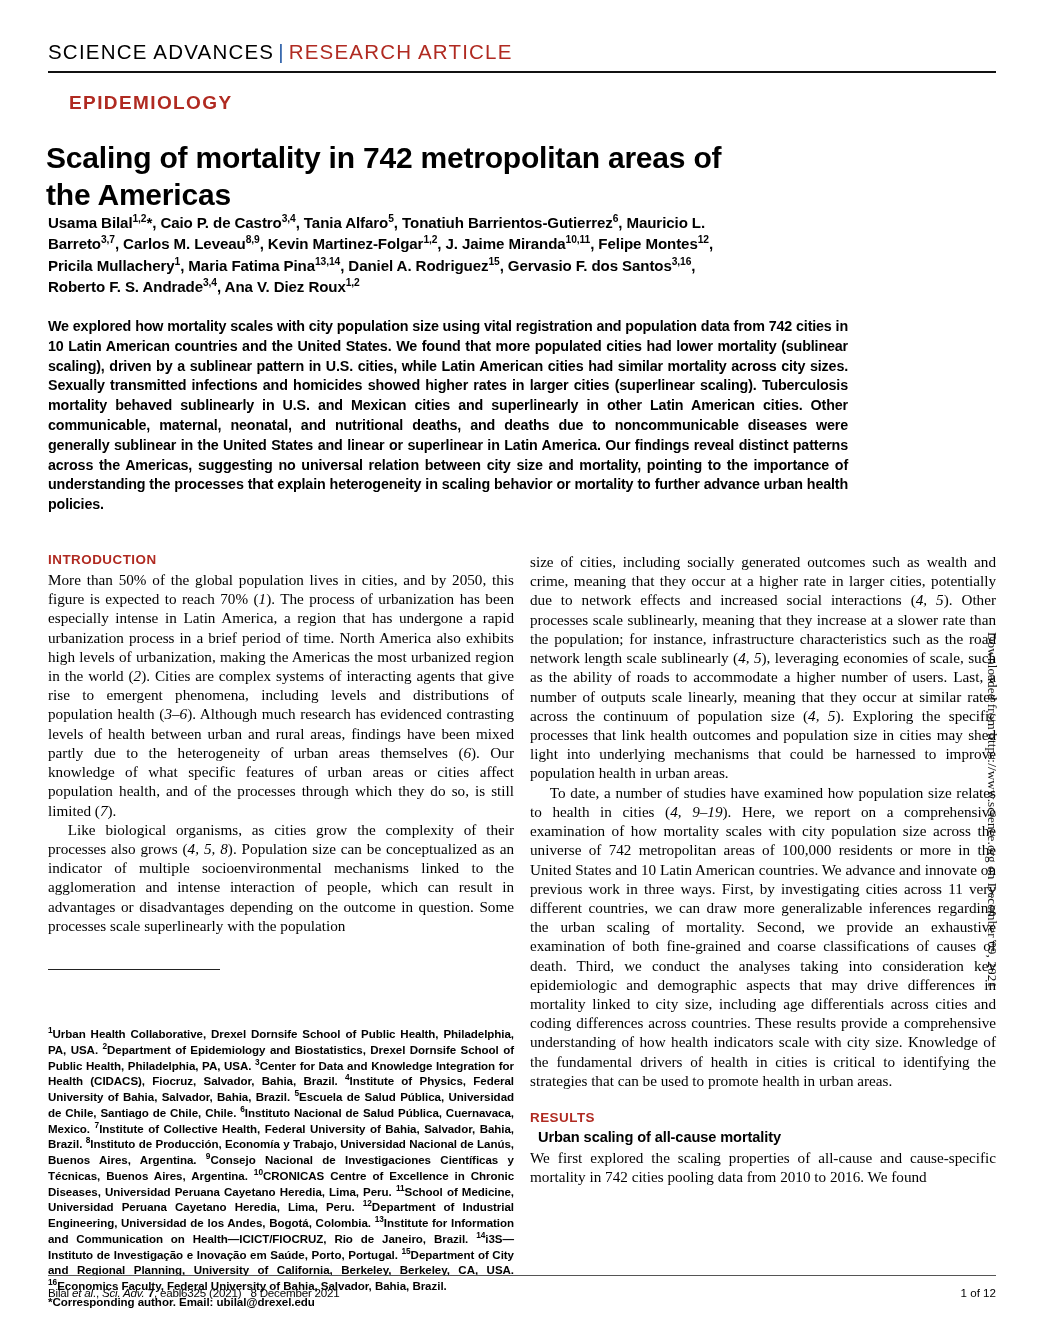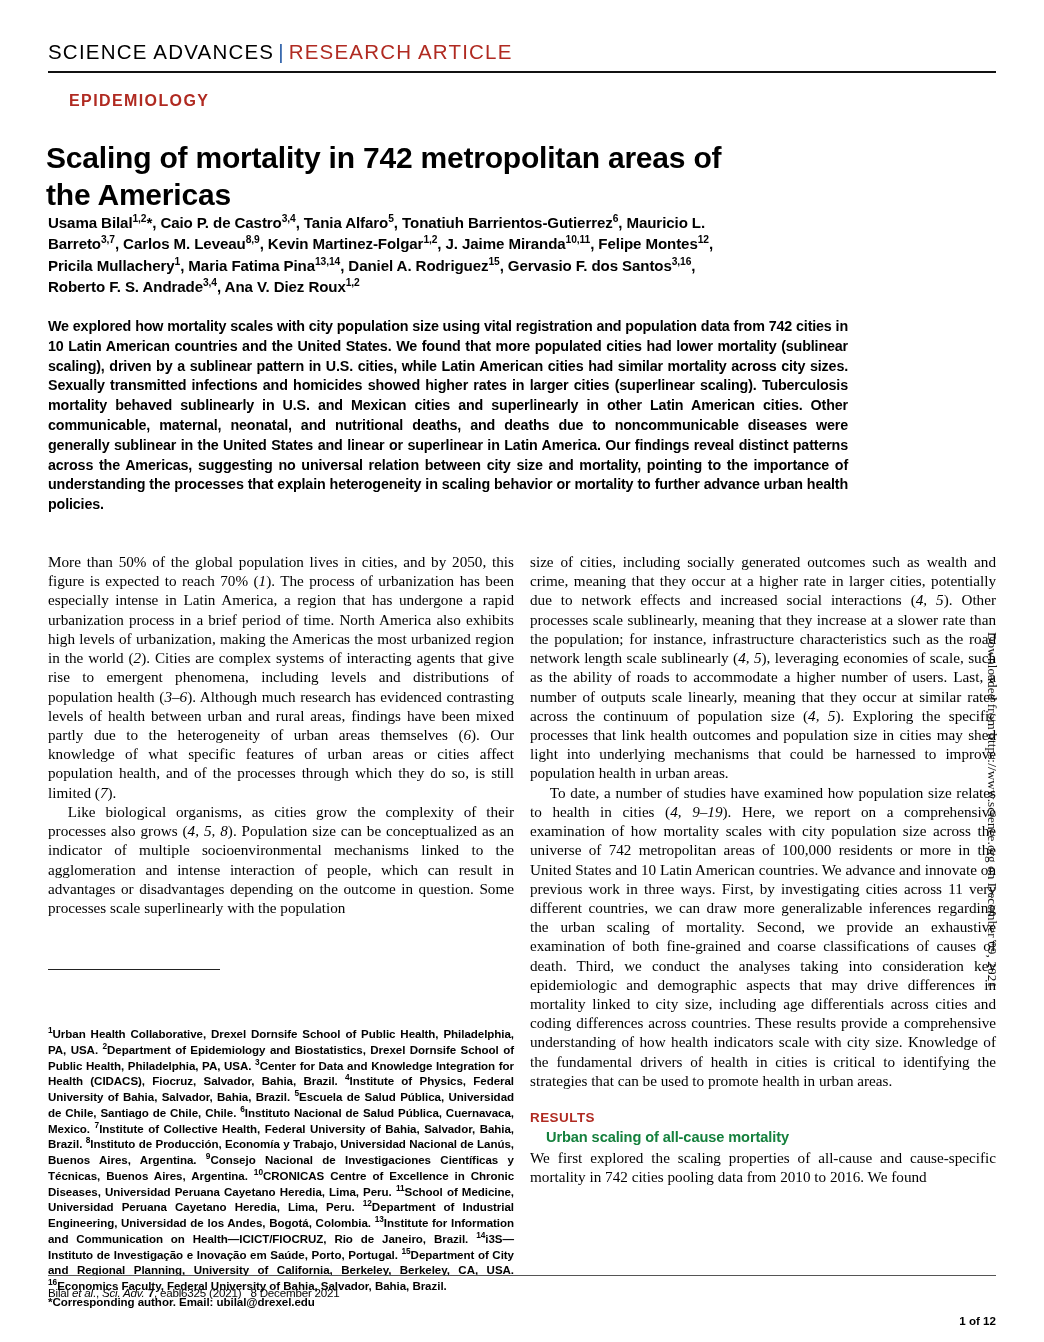--- a/index.html
+++ b/index.html
@@ -41,21 +41,21 @@
     left: 48px; top: 71px;
     width: 948px;
     height: 2px;
     background: #111111;
   }
 
   
   .kicker {
     position: absolute;
     left: 48px; top: 92px;
-    font-size: 16px;
+    font-size: 19px;
     font-weight: bold;
     letter-spacing: 1.4px;
     color: #b02a21;
     padding-left: 21px;
   }
 
   
   .title {
     position: absolute;
     left: 46px; top: 119px;
@@ -119,22 +119,22 @@
     font-size: 13.4px;
     font-weight: bold;
     letter-spacing: 0.5px;
     color: #b02a21;
     margin: 0 0 1px 0;
   }
   .sub-head {
     font-family: "Liberation Sans", sans-serif;
     font-size: 14.6px;
     font-weight: bold;
-    color: #15803d;
-    margin: 0 0 1px 16px;
+    color: #000000;
+    margin: 0 0 1px 8px;
     letter-spacing: -0.1px;
   }
   .col p { margin: 0; text-indent: 0; }
   .col p + p { text-indent: 1.3em; }
   .col .gap-before { margin-top: 20px; }
   .col em { font-style: italic; }
 
   
   .rule-affil {
     position: absolute;
@@ -169,22 +169,21 @@
     left: 48px; top: 1286px;
     font-size: 11.6px;
     letter-spacing: -0.2px;
   }
   .footer-left em { font-style: italic; }
   .footer-left b { font-weight: bold; }
   .footer-right {
     position: absolute;
     right: 48px; top: 1286px;
     font-size: 11.6px;
-    font-weight: bold;
-    margin-top: 28px;
+    font-weight: normal;
   }
 
   
   .download-stamp {
     position: absolute;
     left: 1000px;
     top: 632px;
     font-family: "Liberation Serif", serif;
     font-size: 13.2px;
     color: #111;
@@ -207,20 +206,21 @@
   <div class="kicker">EPIDEMIOLOGY</div>
 
   <h1 class="title">Scaling of mortality in 742 metropolitan areas of the Americas</h1>
 
   <div class="authors">Usama Bilal<sup>1,2</sup>*, Caio P. de Castro<sup>3,4</sup>, Tania Alfaro<sup>5</sup>, Tonatiuh Barrientos-Gutierrez<sup>6</sup>, Mauricio L. Barreto<sup>3,7</sup>, Carlos M. Leveau<sup>8,9</sup>, Kevin Martinez-Folgar<sup>1,2</sup>, J. Jaime Miranda<sup>10,11</sup>, Felipe Montes<sup>12</sup>, Pricila Mullachery<sup>1</sup>, Maria Fatima Pina<sup>13,14</sup>, Daniel A. Rodriguez<sup>15</sup>, Gervasio F. dos Santos<sup>3,16</sup>, Roberto F. S. Andrade<sup>3,4</sup>, Ana V. Diez Roux<sup>1,2</sup></div>
 
 
   <div class="abstract">We explored how mortality scales with city population size using vital registration and population data from 742 cities in 10 Latin American countries and the United States. We found that more populated cities had lower mortality (sublinear scaling), driven by a sublinear pattern in U.S. cities, while Latin American cities had similar mortality across city sizes. Sexually transmitted infections and homicides showed higher rates in larger cities (superlinear scaling). Tuberculosis mortality behaved sublinearly in U.S. and Mexican cities and superlinearly in other Latin American cities. Other communicable, maternal, neonatal, and nutritional deaths, and deaths due to noncommunicable diseases were generally sublinear in the United States and linear or superlinear in Latin America. Our findings reveal distinct patterns across the Americas, suggesting no universal relation between city size and mortality, pointing to the importance of understanding the processes that explain heterogeneity in scaling behavior or mortality to further advance urban health policies.</div>
 
   <div class="col col-left">
+    <div class="sec-head">INTRODUCTION</div>
     <p>More than 50% of the global population lives in cities, and by 2050, this figure is expected to reach 70% (<em>1</em>). The process of urbanization has been especially intense in Latin America, a region that has undergone a rapid urbanization process in a brief period of time. North America also exhibits high levels of urbanization, making the Americas the most urbanized region in the world (<em>2</em>). Cities are complex systems of interacting agents that give rise to emergent phenomena, including levels and distributions of population health (<em>3–6</em>). Although much research has evidenced contrasting levels of health between urban and rural areas, findings have been mixed partly due to the heterogeneity of urban areas themselves (<em>6</em>). Our knowledge of what specific features of urban areas or cities affect population health, and of the processes through which they do so, is still limited (<em>7</em>).</p>
     <p>Like biological organisms, as cities grow the complexity of their processes also grows (<em>4, 5, 8</em>). Population size can be conceptualized as an indicator of multiple socioenvironmental mechanisms linked to the agglomeration and intense interaction of people, which can result in advantages or disadvantages depending on the outcome in question. Some processes scale superlinearly with the population</p>
   </div>
 
   <div class="col col-right">
     <p>size of cities, including socially generated outcomes such as wealth and crime, meaning that they occur at a higher rate in larger cities, potentially due to network effects and increased social interactions (<em>4, 5</em>). Other processes scale sublinearly, meaning that they increase at a slower rate than the population; for instance, infrastructure characteristics such as the road network length scale sublinearly (<em>4, 5</em>), leveraging economies of scale, such as the ability of roads to accommodate a higher number of users. Last, a number of outputs scale linearly, meaning that they occur at similar rates across the continuum of population size (<em>4, 5</em>). Exploring the specific processes that link health outcomes and population size in cities may shed light into underlying mechanisms that could be harnessed to improve population health in urban areas.</p>
     <p>To date, a number of studies have examined how population size relates to health in cities (<em>4, 9–19</em>). Here, we report on a comprehensive examination of how mortality scales with city population size across the universe of 742 metropolitan areas of 100,000 residents or more in the United States and 10 Latin American countries. We advance and innovate on previous work in three ways. First, by investigating cities across 11 very different countries, we can draw more generalizable inferences regarding the urban scaling of mortality. Second, we provide an exhaustive examination of both fine-grained and coarse classifications of causes of death. Third, we conduct the analyses taking into consideration key epidemiologic and demographic aspects that may drive differences in mortality linked to city size, including age differentials across cities and coding differences across countries. These results provide a comprehensive understanding of how health indicators scale with city size. Knowledge of the fundamental drivers of health in cities is critical to identifying the strategies that can be used to promote health in urban areas.</p>
     <div class="sec-head gap-before">RESULTS</div>
     <div class="sub-head">Urban scaling of all-cause mortality</div>
     <p>We first explored the scaling properties of all-cause and cause-specific mortality in 742 cities pooling data from 2010 to 2016. We found</p>

